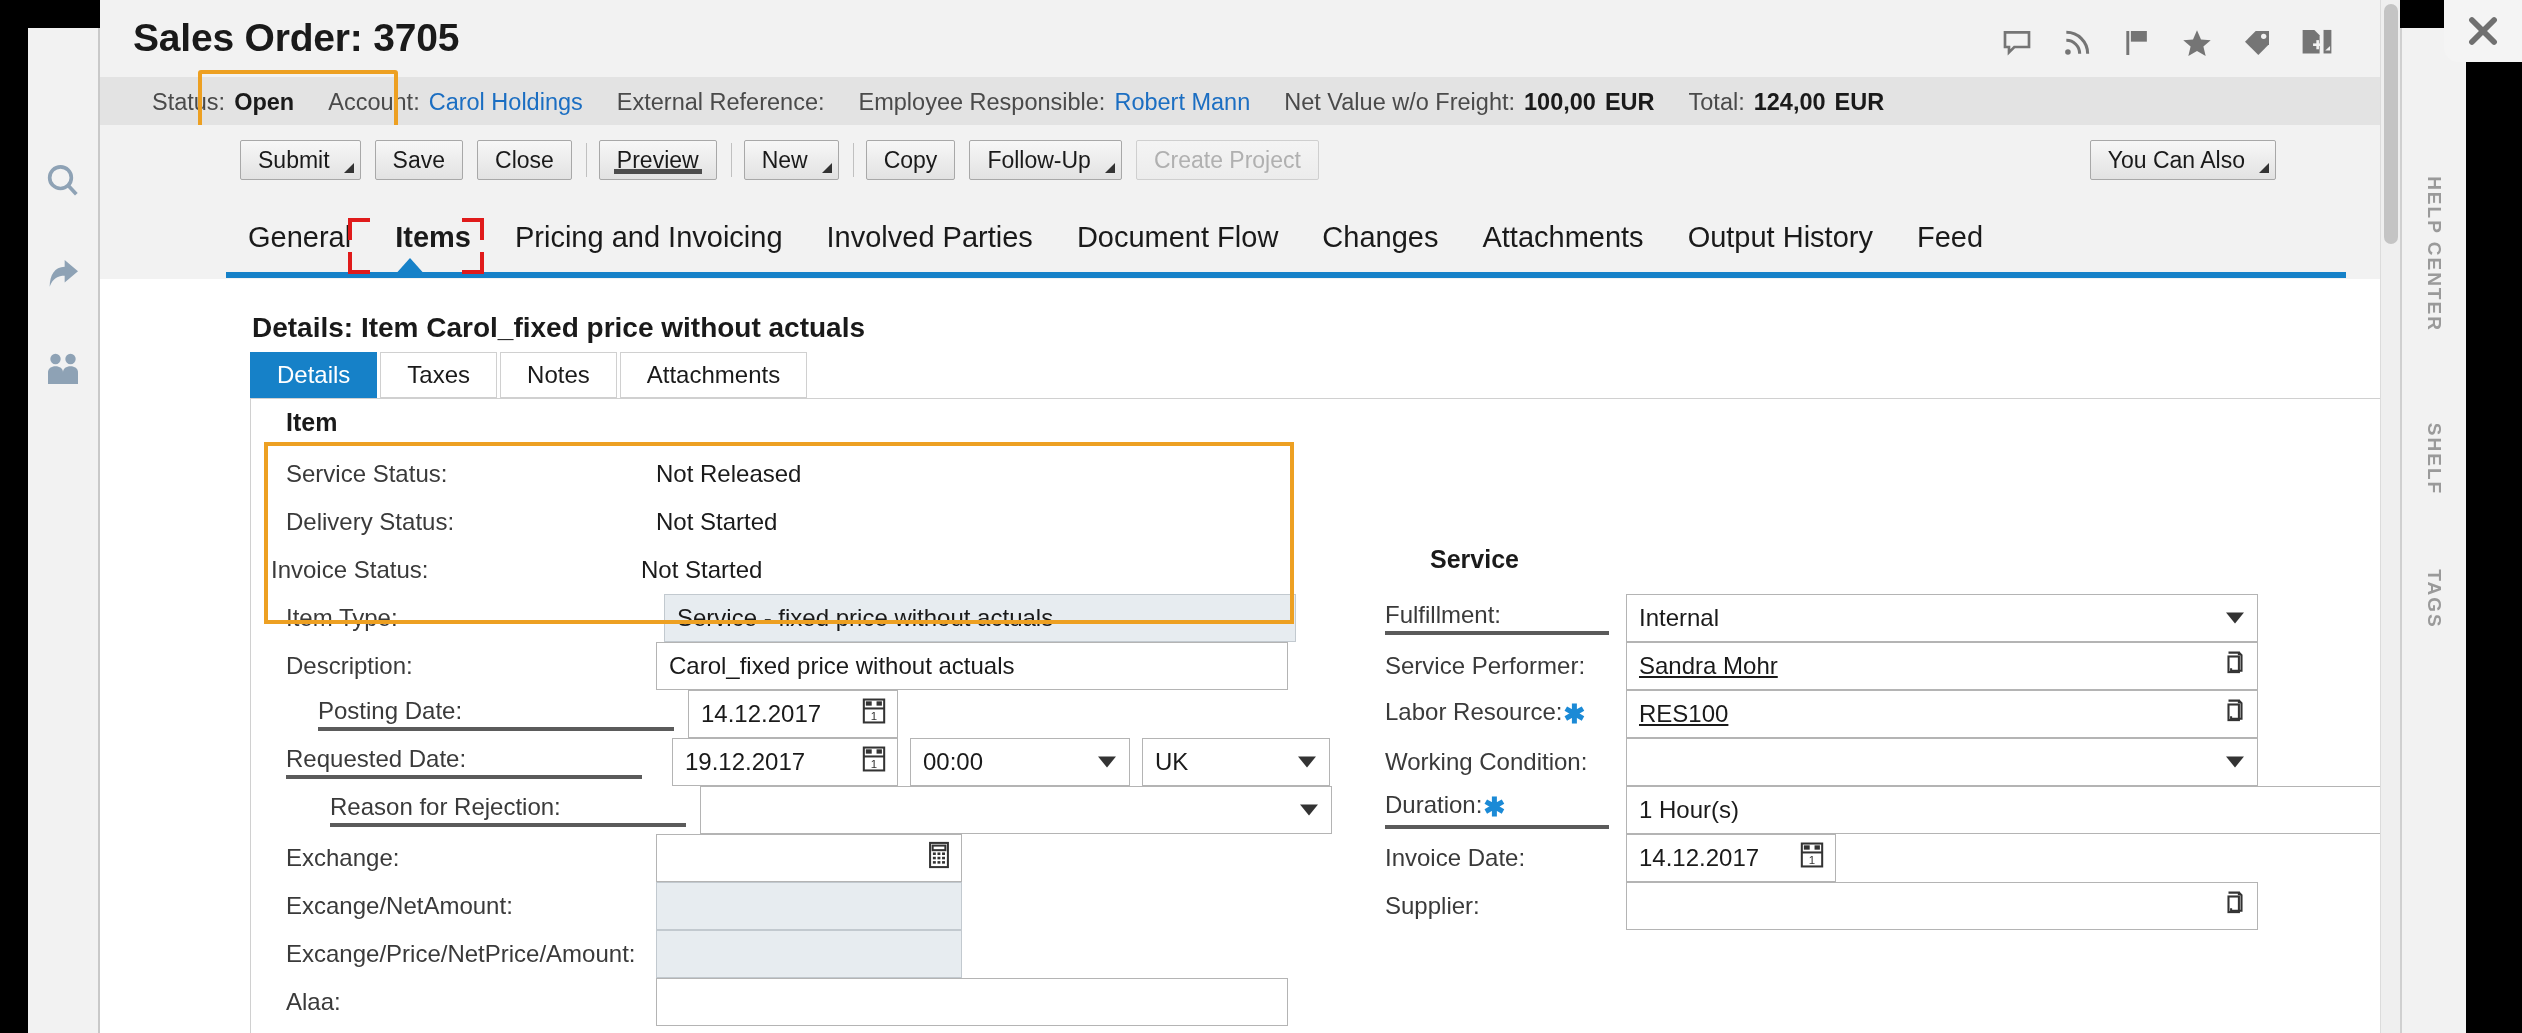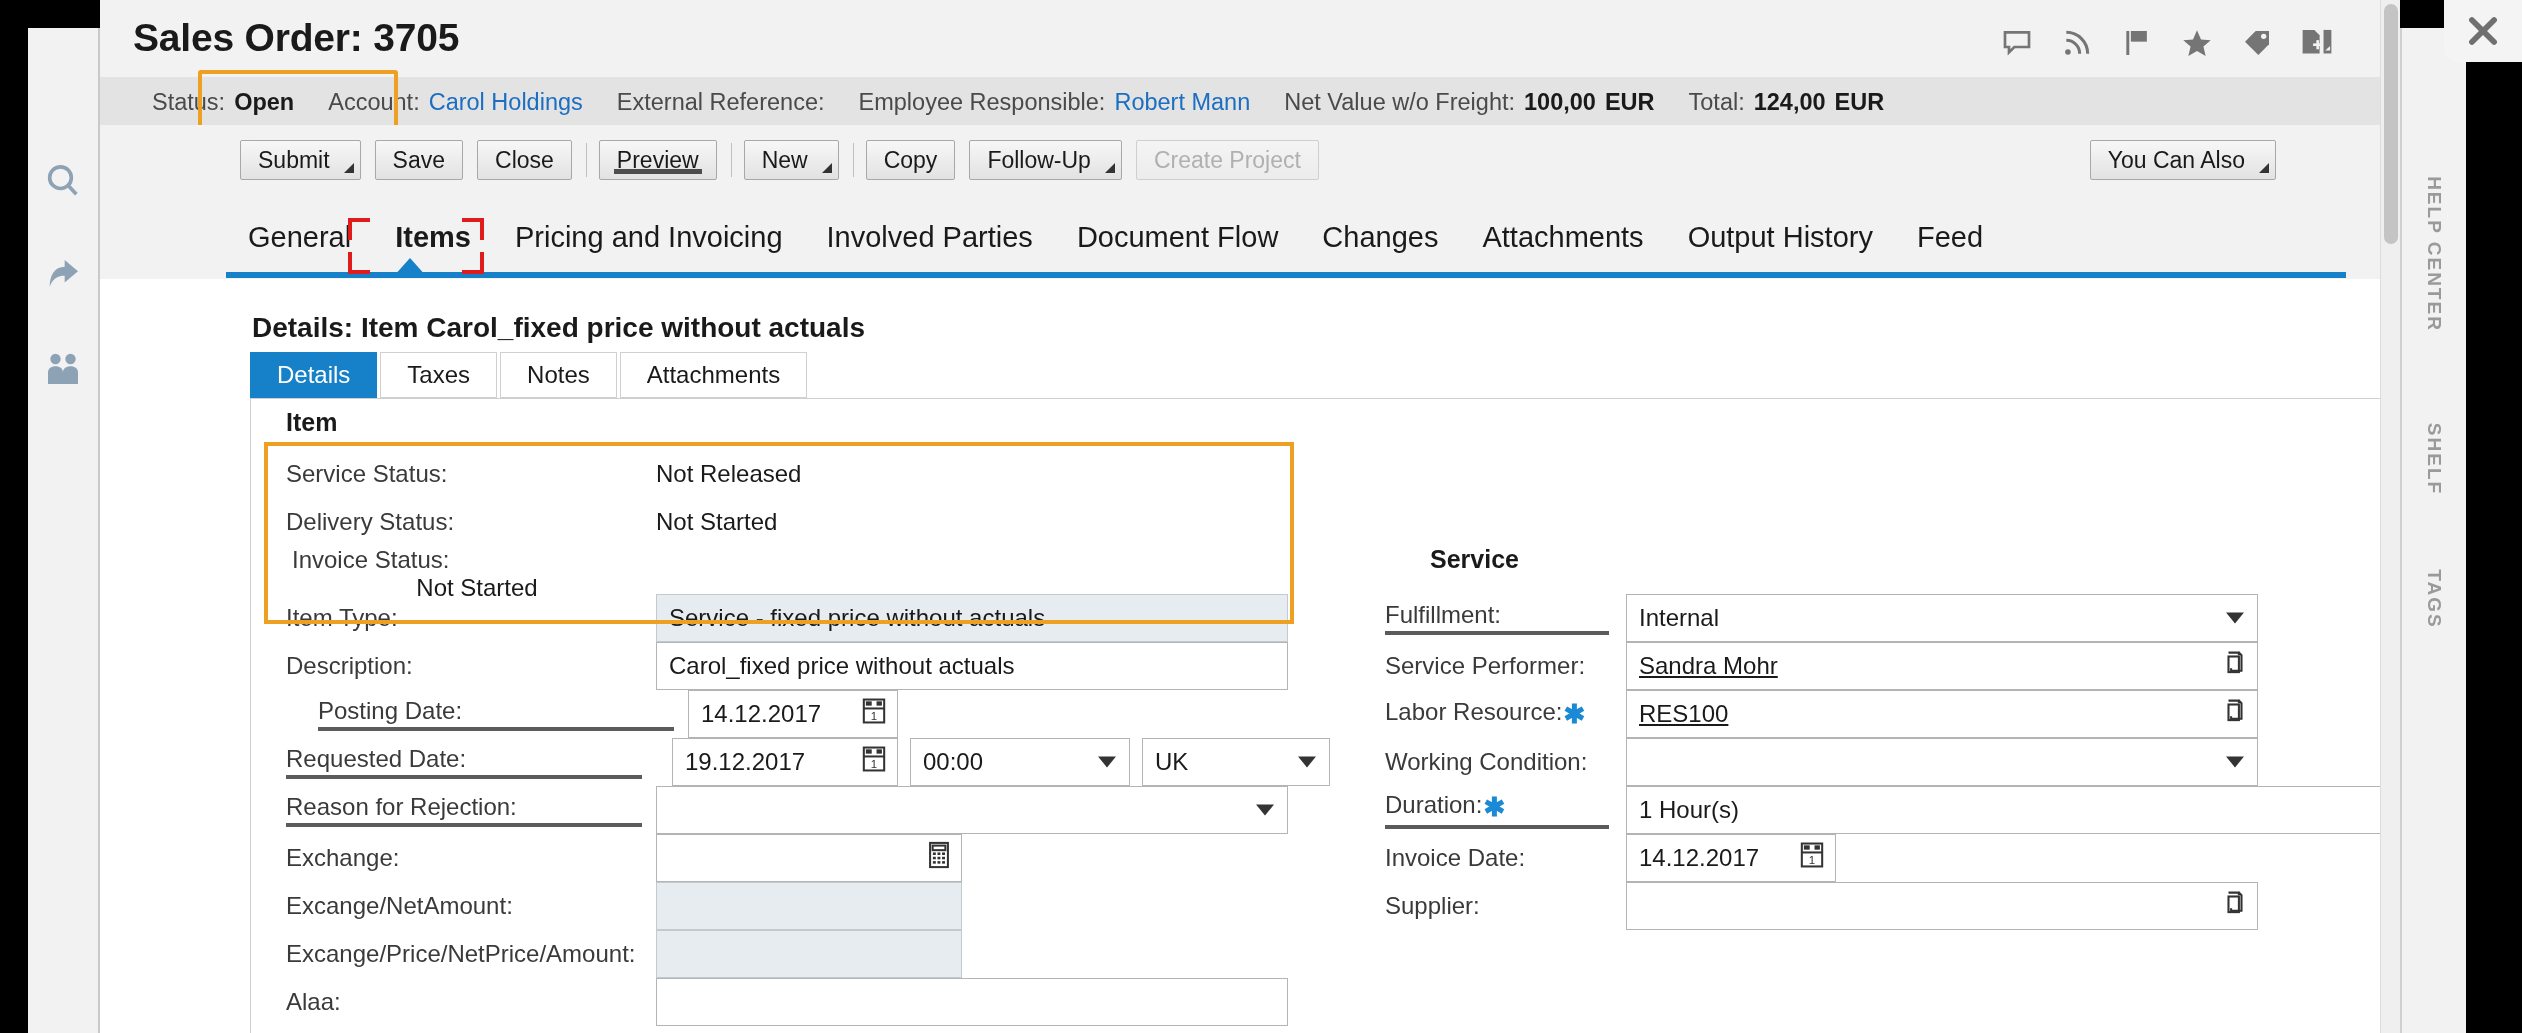--- a/index.html
+++ b/index.html
@@ -405,27 +405,27 @@
   <div class="sec-service">Service</div>
 
   <div class="frow" style="left:186px; top:450px;">
     <span class="flabel" style="width:370px;">Service Status:</span>
     <span class="fval">Not Released</span>
   </div>
   <div class="frow" style="left:186px; top:498px;">
     <span class="flabel" style="width:370px;">Delivery Status:</span>
     <span class="fval">Not Started</span>
   </div>
-  <div class="frow" style="left:192px; top:546px;flex-direction:column;">
+  <div class="frow" style="left:171px; top:546px;">
     <span class="flabel" style="width:370px;">Invoice Status:</span>
     <span class="fval">Not Started</span>
   </div>
   <div class="frow" style="left:186px; top:594px;">
     <span class="flabel" style="width:370px;">Item Type:</span>
-    <div class="fld readonly" style="width:632px;">
+    <div class="fld readonly" style="width:632px;margin-left:8px;">
       <span>Service - fixed price without actuals</span>
     </div>
   </div>
   <div class="hl-block"></div>
 
   <div class="frow" style="left:186px; top:642px;">
     <span class="flabel" style="width:370px;">Description:</span>
     <div class="fld" style="width:632px;">
       <span>Carol_fixed price without actuals</span>
     </div>
@@ -465,21 +465,21 @@
       <span>00:00</span>
       <span class="dd-caret"></span>
     </div>
     <div class="fld" style="width:188px; margin-left:12px;">
       <span>UK</span>
       <span class="dd-caret"></span>
     </div>
   </div>
 
   <div class="frow" style="left:186px; top:786px;">
-    <span class="flabel req-underline" style="width:356px;">Reason for Rejection:</span>
+    <span class="flabel req-underline" style="width:356px;margin-left:44px;">Reason for Rejection:</span>
     <div class="fld" style="width:632px; margin-left:14px;">
       <span></span>
       <span class="dd-caret"></span>
     </div>
   </div>
 
   <div class="frow" style="left:186px; top:834px;">
     <span class="flabel" style="width:370px;">Exchange:</span>
     <div class="fld" style="width:306px;">
       <span></span>

